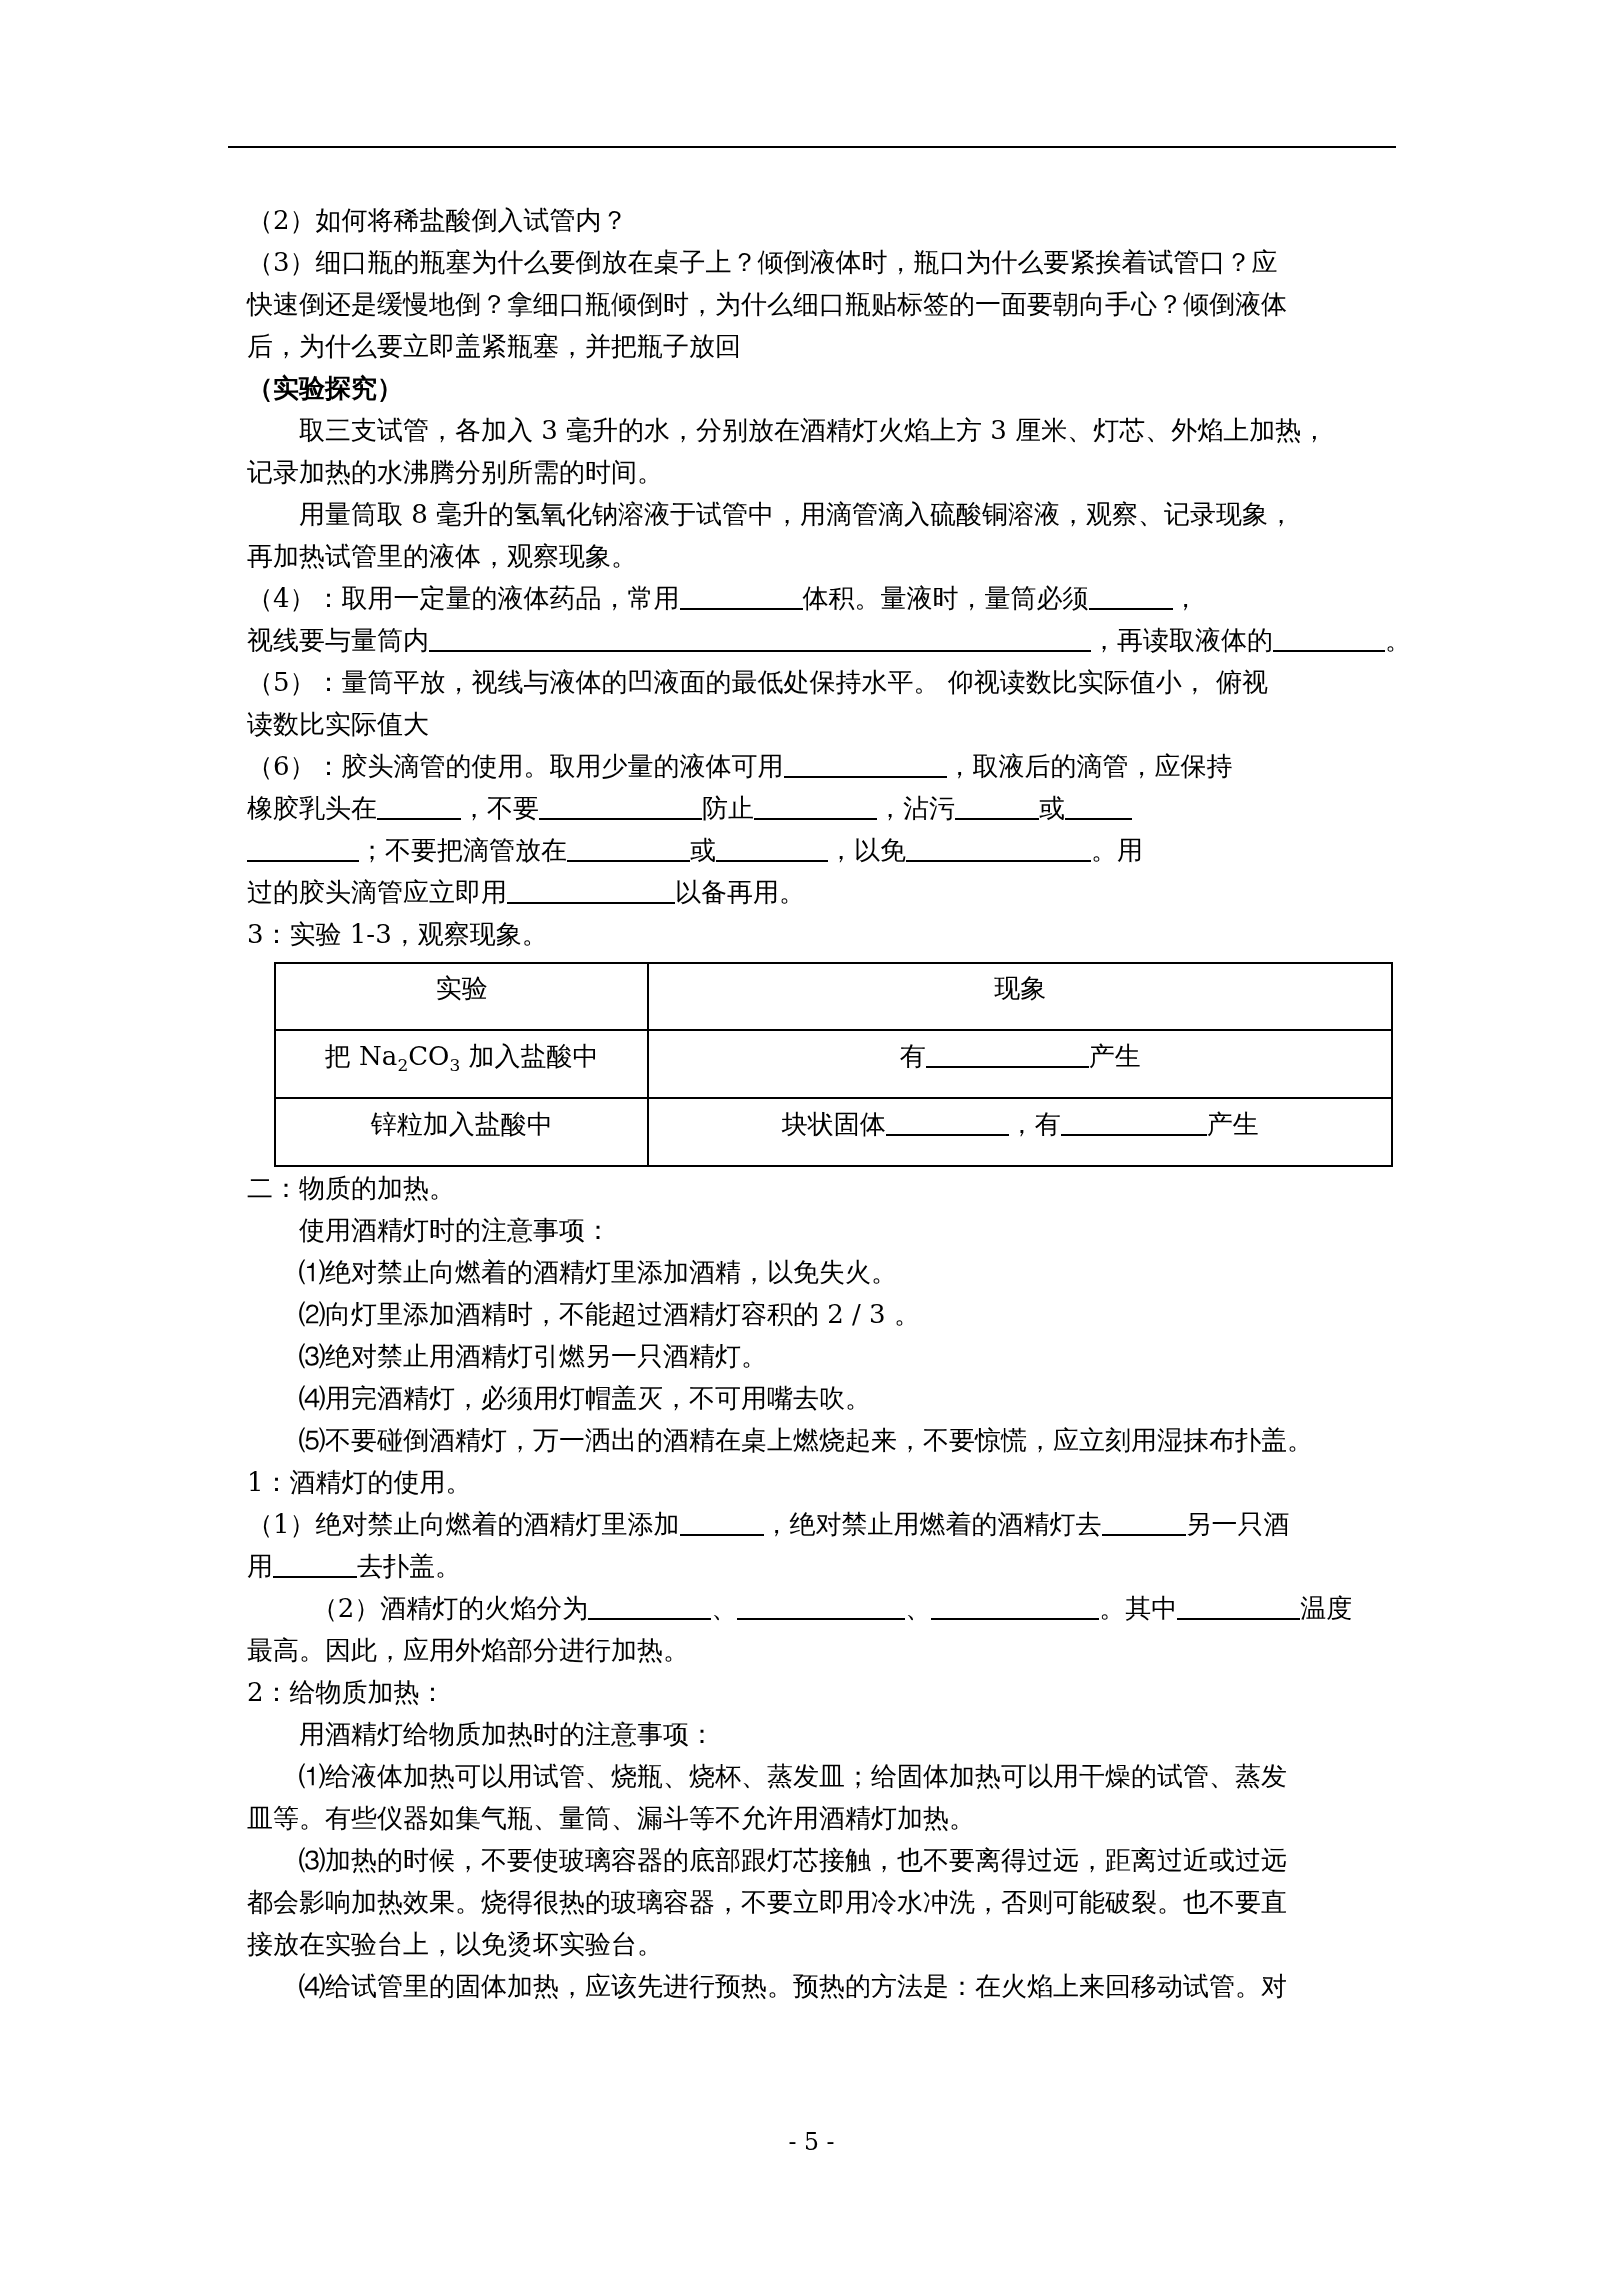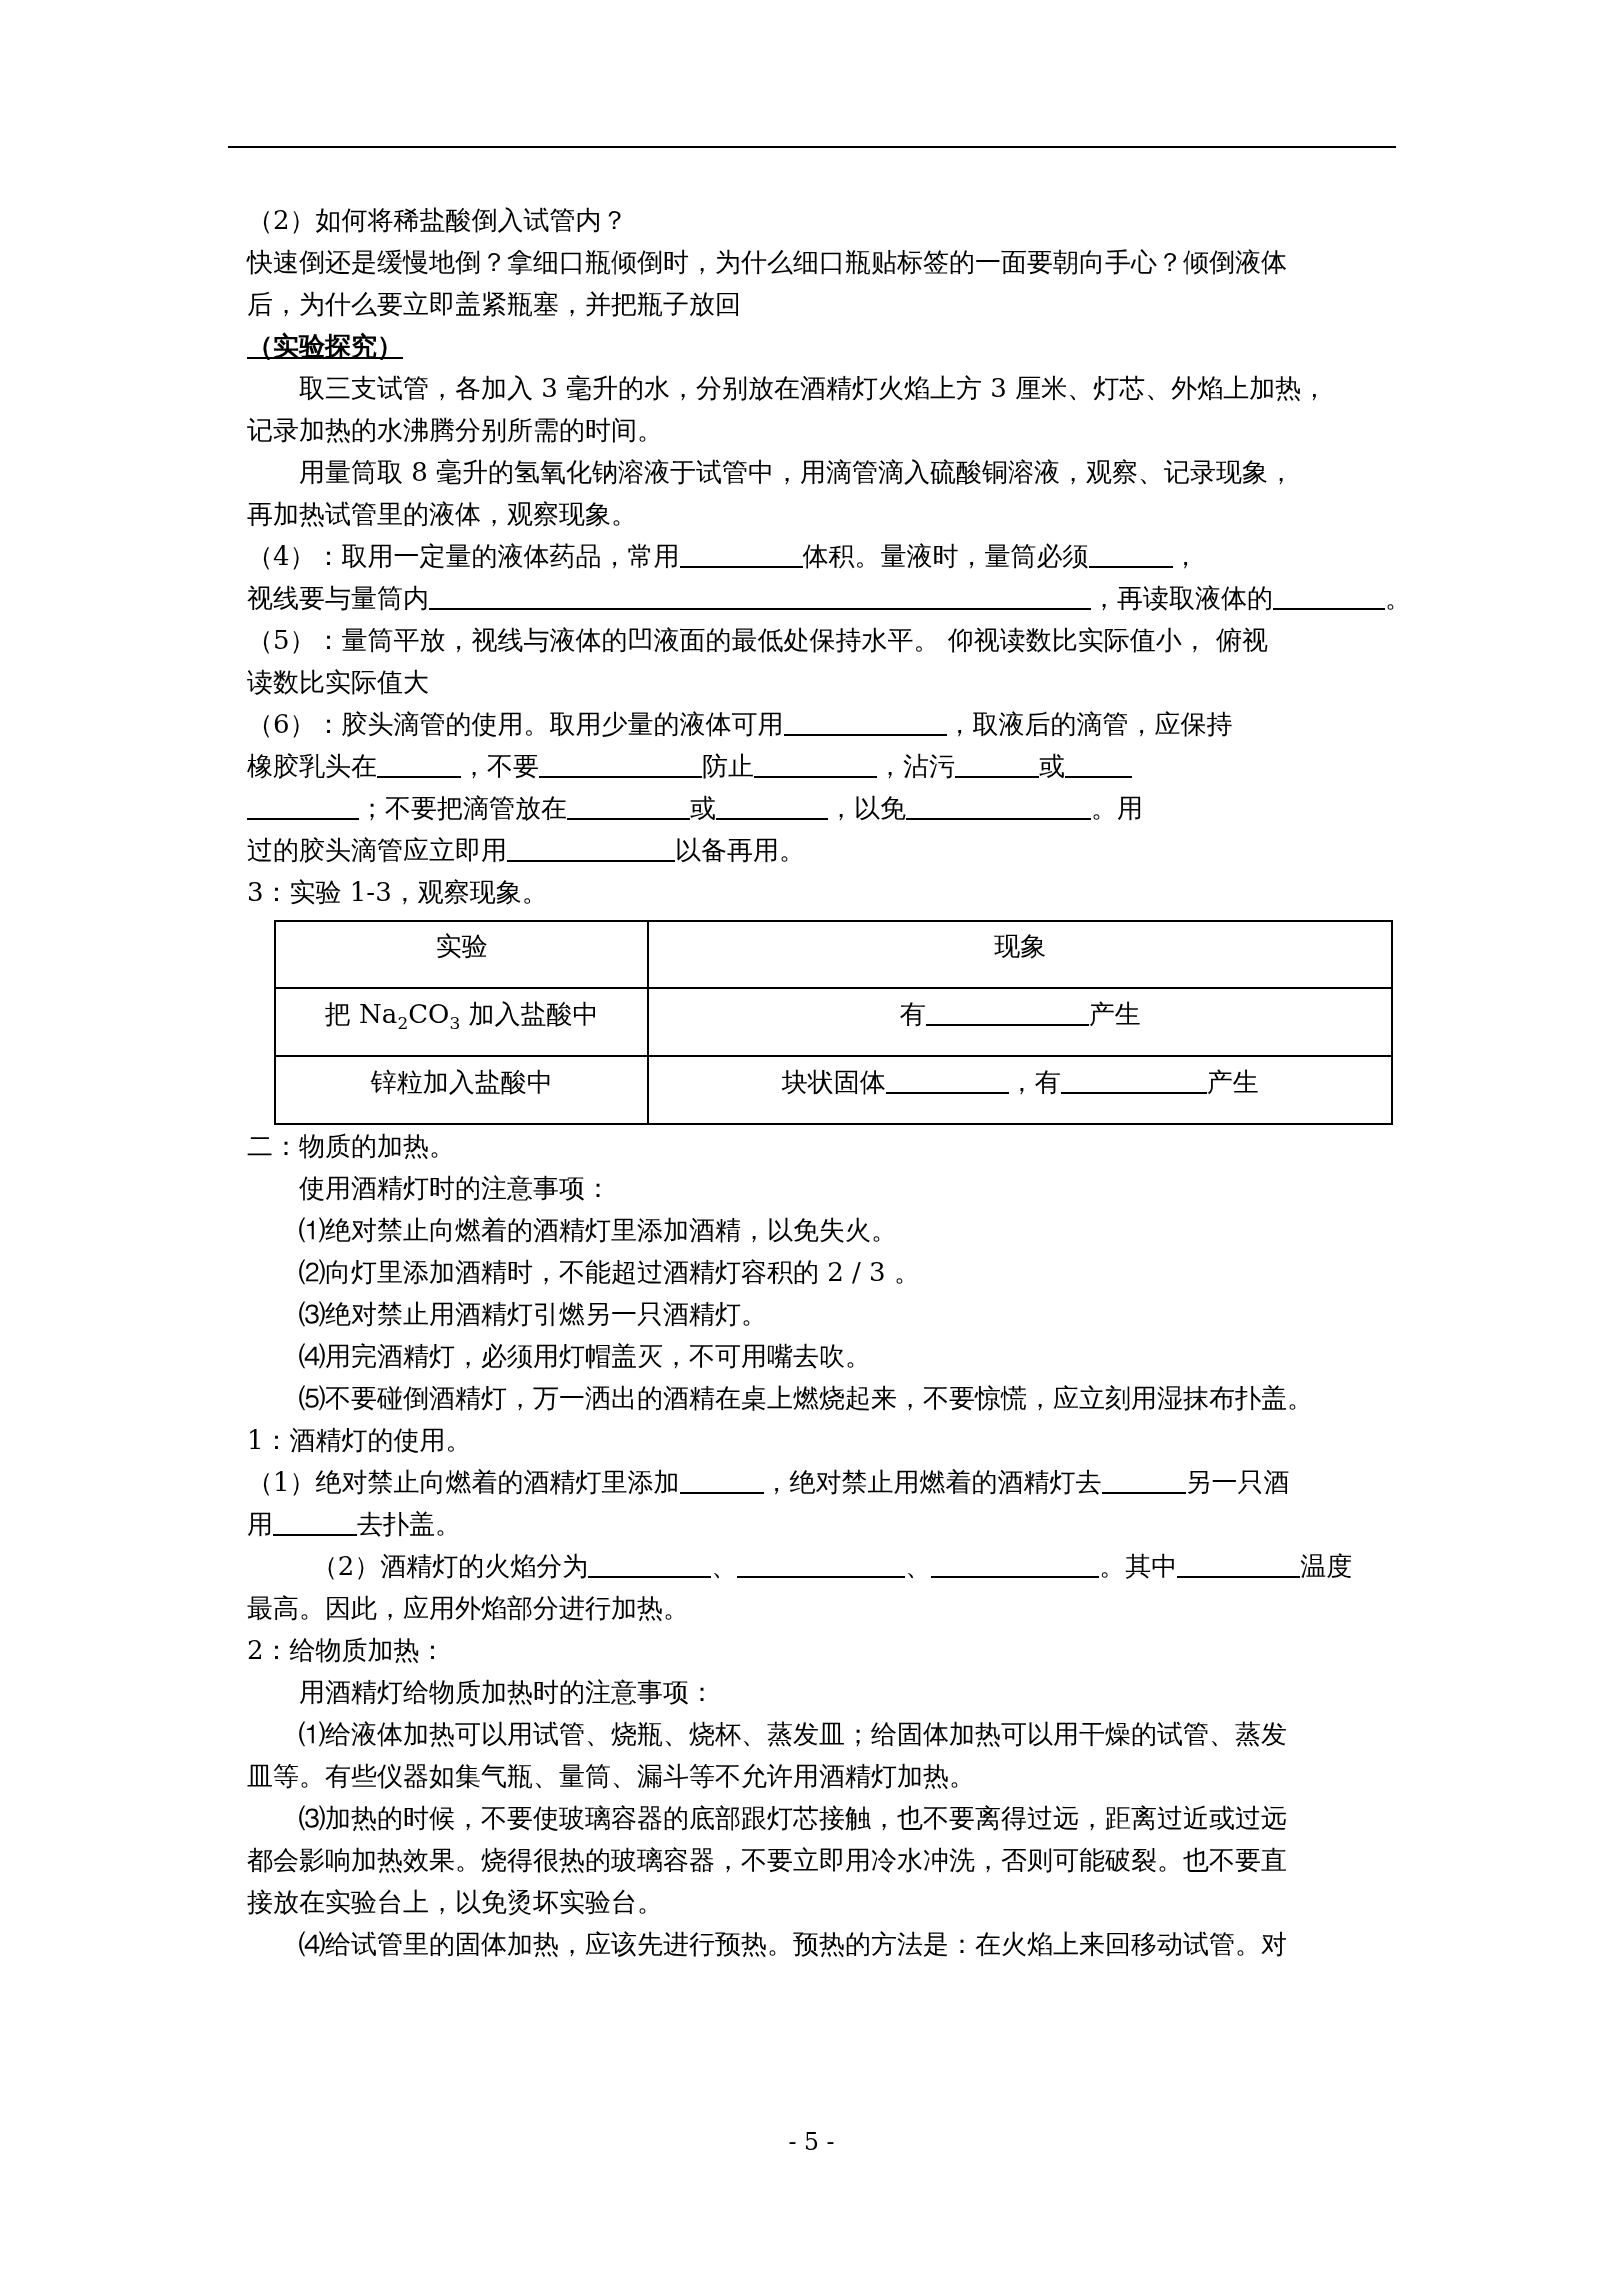--- a/index.html
+++ b/index.html
@@ -4,38 +4,39 @@
 <style>
   html, body { margin:0; padding:0; background:#ffffff; }
   body { width:1623px; height:2295px; position:relative; overflow:hidden;
          font-family:"DejaVu Serif","Liberation Serif",serif; color:#000; }
   .page { position:absolute; left:0; top:0; width:1623px; height:1931px; }
   .header-rule { position:absolute; left:228px; top:146px; width:1168px; height:0; border-top:2.2px solid #000; }
   .content { position:absolute; left:247px; top:199px; width:1144px; font-size:26px; line-height:42px; }
   .line { white-space:nowrap; height:42px; }
   .indent { padding-left:52px; }
   .indent2 { padding-left:26px;text-align:center; }
-  .b { font-weight:bold;text-decoration:underline; }
+  .b { font-weight:bold; }
   .blank { display:inline-block; border-bottom:2.2px solid #000; height:28px; vertical-align:-3.4px; }
   .w1{width:84px}.w2{width:123px}.w3{width:163px}.w4{width:185px}
   .w6{width:168px}.w7{width:662px}.w8{width:112px}.w9{width:146px}
   table.exp { border-collapse:collapse; margin:6.7px 0 0 27px; width:1119px; font-size:26px;text-align:center; }
   table.exp td { border:2.2px solid #000; border-top-width:2.8px; border-bottom-width:2.8px; height:59px; vertical-align:top; padding:3.4px 11.2px; }
   table.exp td.c1 { width:349px; }
   .footer { position:absolute; left:0; top:2128px; width:1623px; text-align:center; font-size:23.6px; }
   sub { font-size:17px; vertical-align:-5.6px; line-height:0; }
 </style>
 </head>
 <body>
 
 <div class="page">
   <div class="header-rule"></div>
 
   <div class="content">
     <div class="line">（2）如何将稀盐酸倒入试管内？</div>
+    <div class="line">（3）细口瓶的瓶塞为什么要倒放在桌子上？倾倒液体时，瓶口为什么要紧挨着试管口？应</div>
     <div class="line">快速倒还是缓慢地倒？拿细口瓶倾倒时，为什么细口瓶贴标签的一面要朝向手心？倾倒液体</div>
     <div class="line">后，为什么要立即盖紧瓶塞，并把瓶子放回</div>
     <div class="line b">（实验探究）</div>
     <div class="line indent">取三支试管，各加入 3 毫升的水，分别放在酒精灯火焰上方 3 厘米、灯芯、外焰上加热，</div>
     <div class="line">记录加热的水沸腾分别所需的时间。</div>
     <div class="line indent">用量筒取 8 毫升的氢氧化钠溶液于试管中，用滴管滴入硫酸铜溶液，观察、记录现象，</div>
     <div class="line">再加热试管里的液体，观察现象。</div>
 
     <div class="line">
       <span>（4）：取用一定量的液体药品，常用</span><span class="blank w2"></span><span>体积。量液时，量筒必须</span><span class="blank w1"></span><span>，</span>

